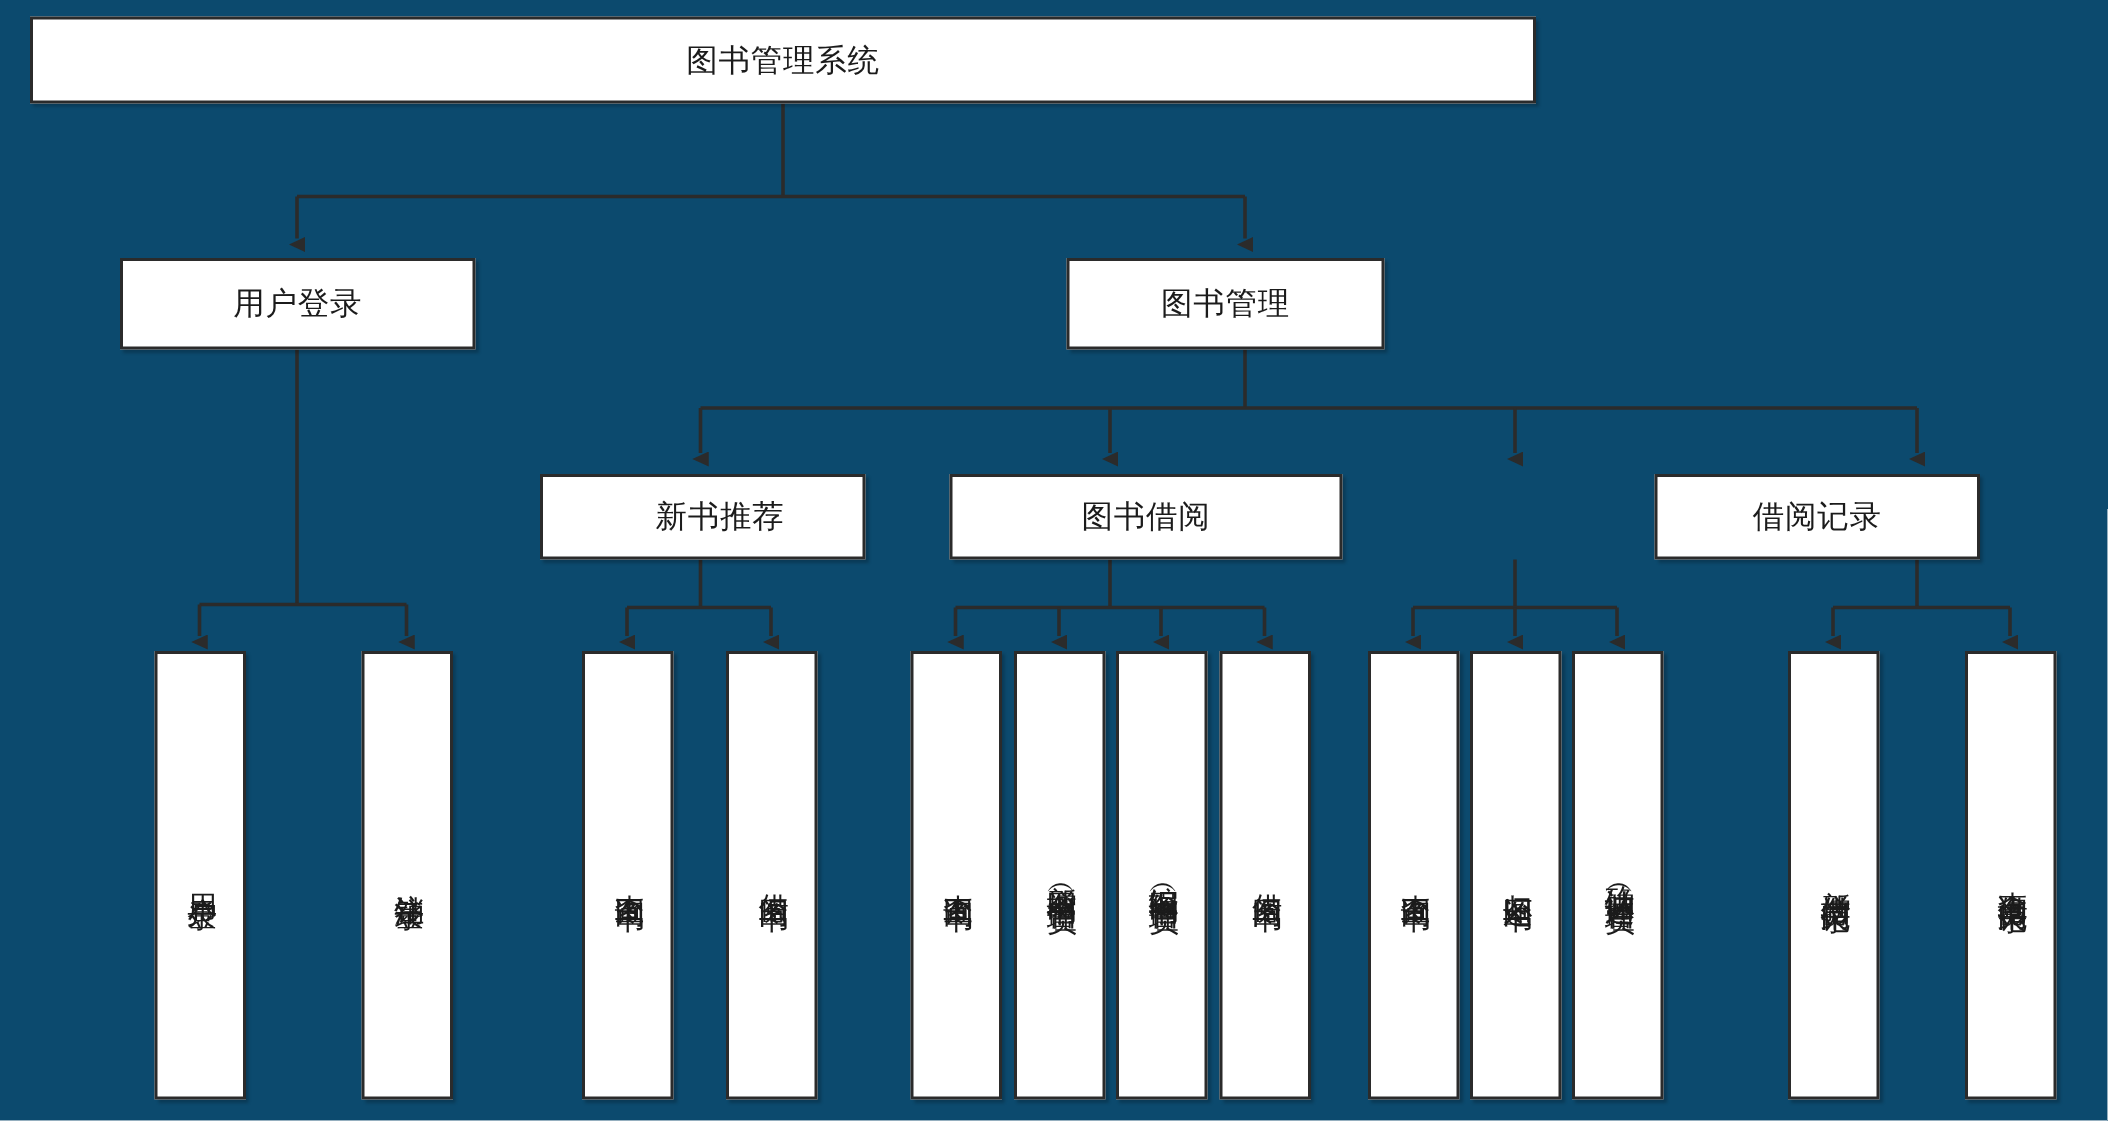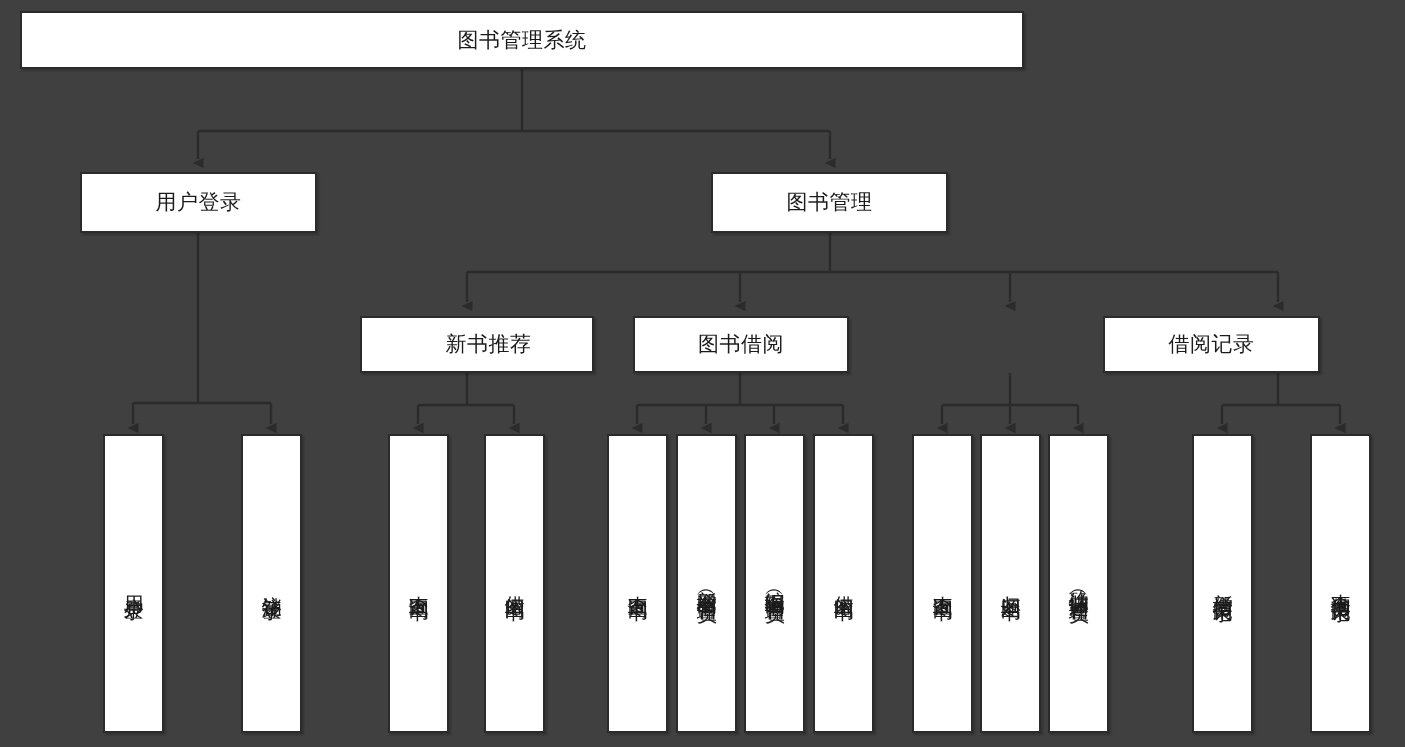--- a/index.html
+++ b/index.html
@@ -7,21 +7,21 @@
     padding: 0;
     background: #ffffff;
   }
   body {
     font-family: "DejaVu Sans", "Liberation Sans", sans-serif;
   }
   #canvas {
     position: relative;
     width: 1405px;
     height: 747px;
-    background: #404040;
+    background: #0c4a6e;
     overflow: hidden;
     font-family: Liberation Serif, serif;
   }
   .node {
     position: absolute;
     box-sizing: border-box;
     background: #ffffff;
     border: 2px solid #2b2b2b;
     box-shadow: 2px 2px 2px rgba(0,0,0,0.22);
     display: flex;
@@ -120,28 +120,28 @@
     </g>
   </svg>
 
   <div class="node" style="left:20px; top:11px; width:1004px; height:58px;">
     <span class="node-label">图书管理系统</span>
   </div>
 
   <div class="node" style="left:80px; top:172px; width:237px; height:61px;">
     <span class="node-label">用户登录</span>
   </div>
-  <div class="node" style="left:711px; top:172px; width:237px; height:61px;">
+  <div class="node" style="left:711px; top:172px; width:212px; height:61px;">
     <span class="node-label">图书管理</span>
   </div>
 
-  <div class="node" style="left:360px; top:316px; width:234px; height:57px;padding-left:23px;">
+  <div class="node" style="left:360px; top:316px; width:217px; height:57px;padding-left:23px;">
     <span class="node-label">新书推荐</span>
   </div>
-  <div class="node" style="left:633px; top:316px; width:216px; height:57px;">
+  <div class="node" style="left:633px; top:316px; width:262px; height:57px;">
     <span class="node-label">图书借阅</span>
   </div>
   <div class="node" style="left:1103px; top:316px; width:217px; height:57px;">
     <span class="node-label">借阅记录</span>
   </div>
 
   <div class="node vertical" style="left:103px; top:434px; width:61px; height:299px;">
     <span class="node-label">用户登录</span>
   </div>
   <div class="node vertical" style="left:241px; top:434px; width:61px; height:299px;">

